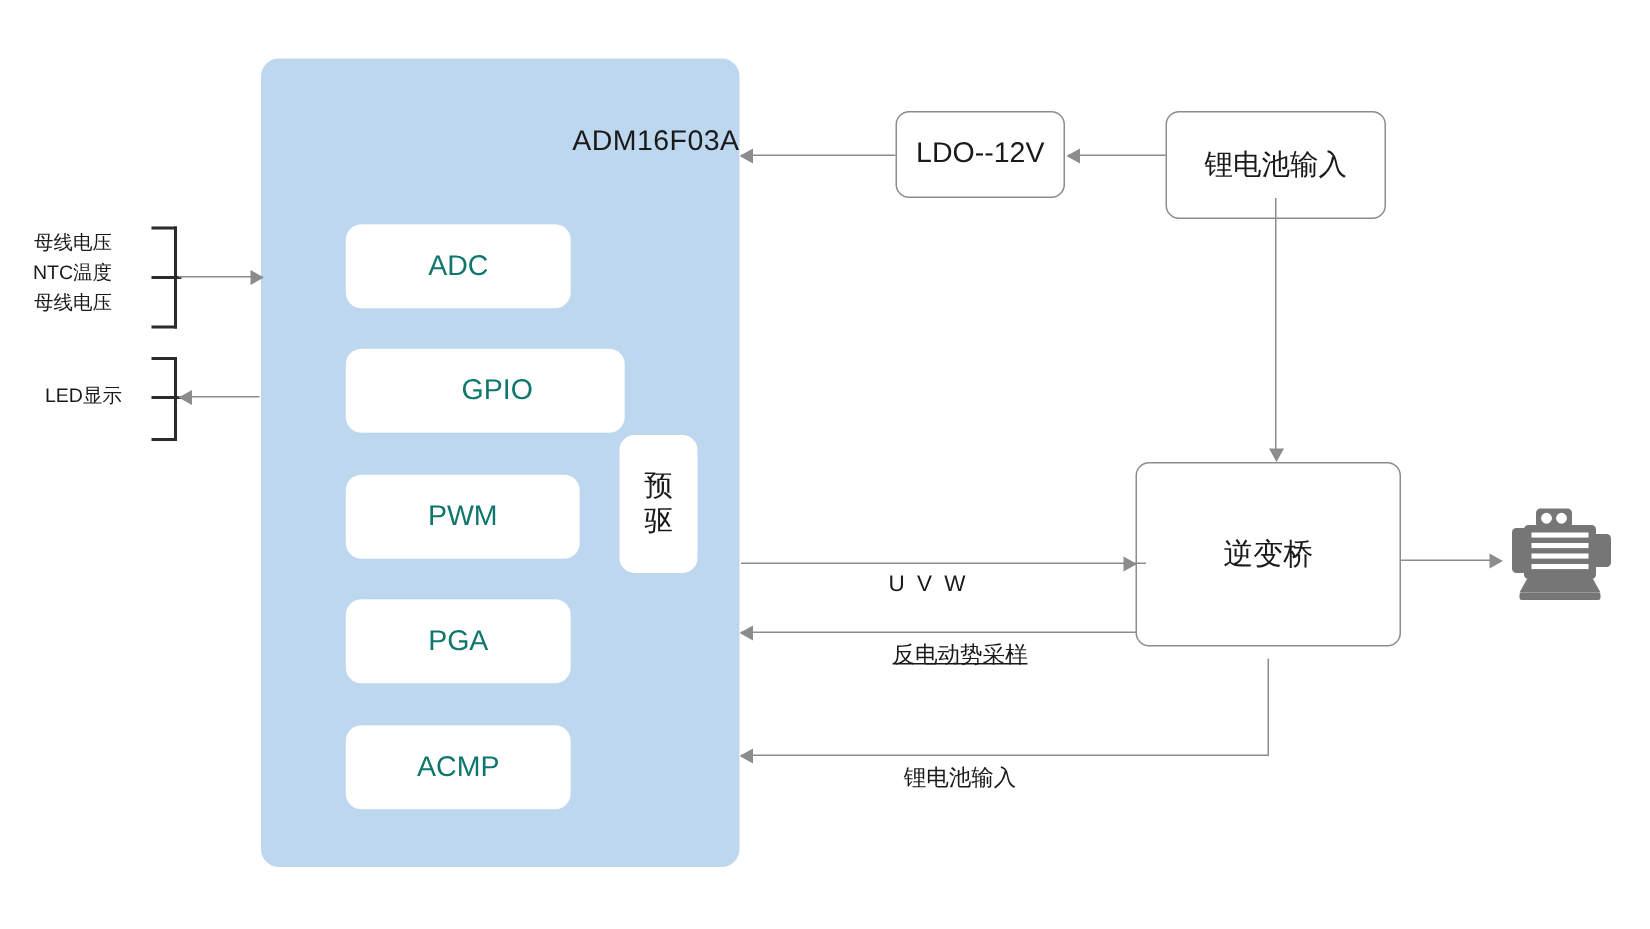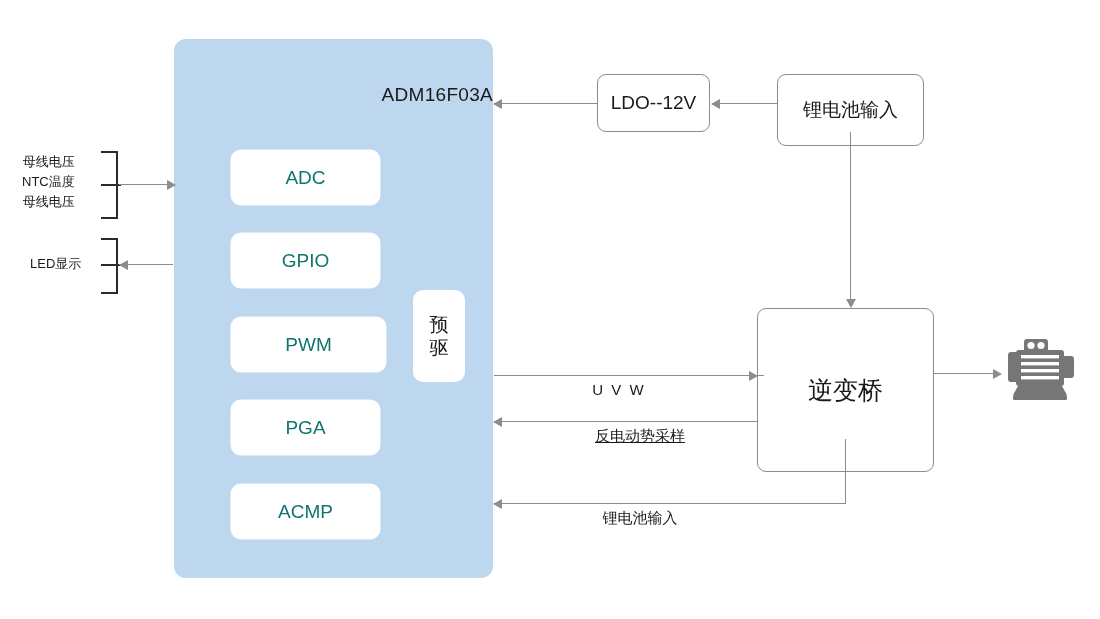--- a/index.html
+++ b/index.html
@@ -69,21 +69,21 @@
     border-radius: 9px;
     display: flex;
     align-items: center;
     justify-content: center;
     font-size: 19px;
     color: #1a1a1a;
     box-sizing: border-box;
   }
   .ldo-box { left: 597px; top: 74px; width: 113px; height: 58px; }
   .batt-box { left: 777px; top: 74px; width: 147px; height: 72px; }
-  .inv-box  { left: 757px; top: 308px; width: 177px; height: 164px; font-size: 25px; }
+  .inv-box  { left: 757px; top: 308px; width: 177px; height: 123px; font-size: 20px; }
 
   
   .ln {
     position: absolute;
     background: #8c8c8c;
   }
   .ln-h { height: 1.4px; }
   .ln-v { width: 1.4px; }
 
   
@@ -132,21 +132,21 @@
 <body>
 
 <div id="canvas">
 
   <div class="mcu-panel"></div>
   <div class="mcu-title">ADM16F03A</div>
 
   <div class="mod-box" style="left:231px; top:150px; width:149px; height:55px;">
     <span>ADC</span>
   </div>
-  <div class="mod-box" style="left:231px; top:233px; width:149px; height:55px;">
+  <div class="mod-box" style="left:231px; top:233px; width:169px; height:55px;padding-left:16px;">
     <span>GPIO</span>
   </div>
   <div class="mod-box" style="left:231px; top:317px; width:155px; height:55px;">
     <span>PWM</span>
   </div>
   <div class="mod-box" style="left:231px; top:400px; width:149px; height:55px;">
     <span>PGA</span>
   </div>
   <div class="mod-box" style="left:231px; top:484px; width:149px; height:55px;">
     <span>ACMP</span>

